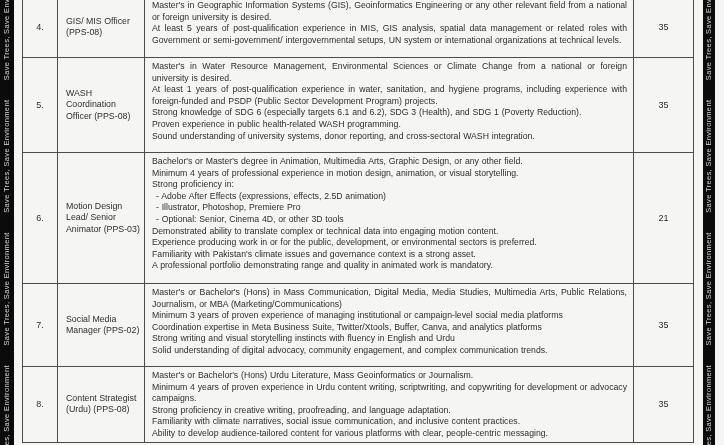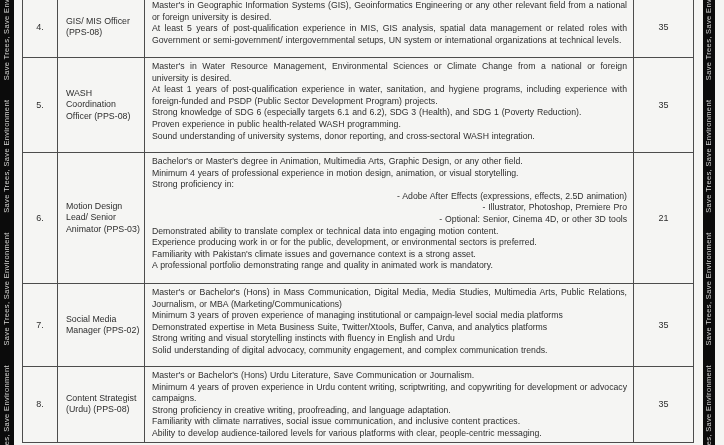--- a/index.html
+++ b/index.html
@@ -70,21 +70,21 @@
     padding:3px 6px 2px 7px;
     font-size:8.7px;
     line-height:11.6px;
     word-spacing:.4px;
   }
   td.c-desc .dline{
     text-align:justify;
   }
   td.c-desc .dline.indent{
     padding-left:4px;
-    text-align:right;
+    text-align:left;
   }
   td.c-age{
     text-align:center;vertical-align:middle;
     font-size:9px;
   }
 </style>
 </head>
 <body>
 
 <div class="page">
@@ -141,36 +141,36 @@
           </td>
     <td class="c-age">21</td>
   </tr>
 
   <tr class="row">
     <td class="c-no">7.</td>
     <td class="c-title">Social Media Manager (PPS-02)</td>
     <td class="c-desc">
             <div class="dline">Master's or Bachelor's (Hons) in Mass Communication, Digital Media, Media Studies, Multimedia Arts, Public Relations, Journalism, or MBA (Marketing/Communications)</div>
             <div class="dline">Minimum 3 years of proven experience of managing institutional or campaign-level social media platforms</div>
-            <div class="dline">Demonstrated expertise in Meta Business Suite, Twitter/Xtools, Buffer, Canva, and analytics platforms</div>
+            <div class="dline">Coordination expertise in Meta Business Suite, Twitter/Xtools, Buffer, Canva, and analytics platforms</div>
             <div class="dline">Strong writing and visual storytelling instincts with fluency in English and Urdu</div>
             <div class="dline">Solid understanding of digital advocacy, community engagement, and complex communication trends.</div>
           </td>
     <td class="c-age">35</td>
   </tr>
 
   <tr class="row">
     <td class="c-no">8.</td>
     <td class="c-title">Content Strategist (Urdu) (PPS-08)</td>
     <td class="c-desc">
-            <div class="dline">Master's or Bachelor's (Hons) Urdu Literature, Save Communication or Journalism.</div>
+            <div class="dline">Master's or Bachelor's (Hons) Urdu Literature, Mass Geoinformatics or Journalism.</div>
             <div class="dline">Minimum 4 years of proven experience in Urdu content writing, scriptwriting, and copywriting for development or advocacy campaigns.</div>
             <div class="dline">Strong proficiency in creative writing, proofreading, and language adaptation.</div>
             <div class="dline">Familiarity with climate narratives, social issue communication, and inclusive content practices.</div>
-            <div class="dline">Ability to develop audience-tailored levels for various platforms with clear, people-centric messaging.</div>
+            <div class="dline">Ability to develop audience-tailored content for various platforms with clear, people-centric messaging.</div>
           </td>
     <td class="c-age">35</td>
   </tr>
 </tbody>
   </table>
 
   <div class="banner banner-right">
     <span class="vtext">Save Trees, Save Environment        Save Trees, Save Environment        Save Trees, Save Environment        Save Trees, Save Environment</span>
   </div>
 

